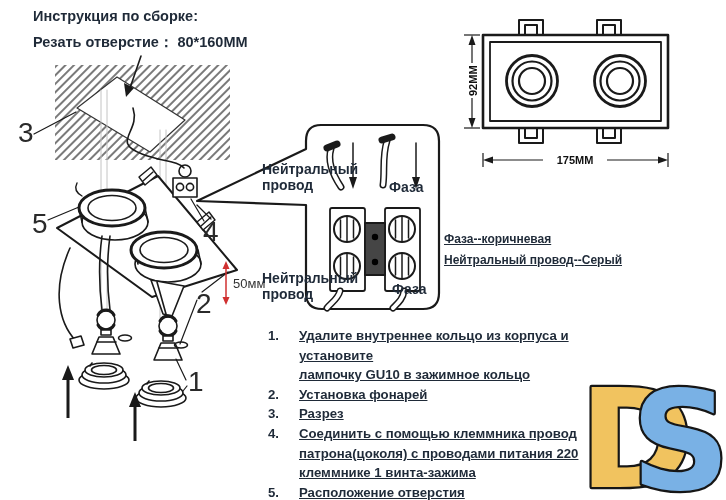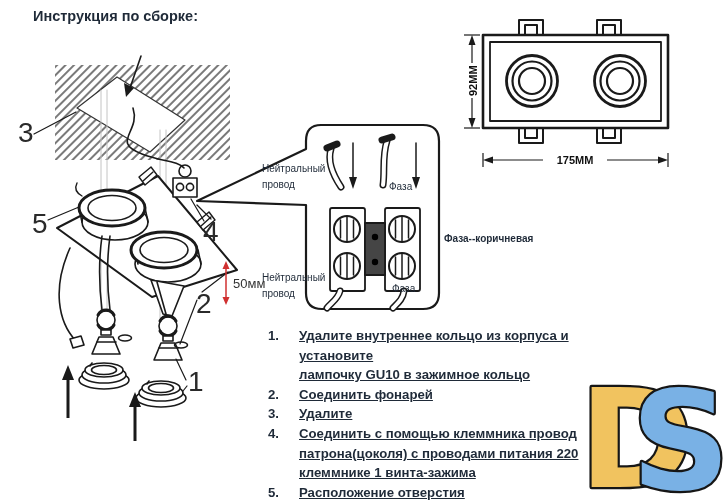--- a/index.html
+++ b/index.html
@@ -1,35 +1,36 @@
 <!DOCTYPE html>
 <html><head>
 <meta charset="utf-8">
 <style>
   html,body{margin:0;padding:0;background:#fff;}
   .page{position:relative;width:726px;height:500px;background:#fff;overflow:hidden;
         font-family:"Liberation Sans",sans-serif;color:#1f2a38;}
   .abs{position:absolute;}
   .hdr{font-size:14.5px;font-weight:600;}
-  .callout-label{font-size:10px;font-weight:400;line-height:16px;white-space:pre-line;}
-  .note{font-size:10px;font-weight:600;line-height:20.5px;}
+  .callout-label{font-size:14px;font-weight:700;line-height:16px;white-space:pre-line;}
+  .note{font-size:12px;font-weight:600;line-height:20.5px;text-decoration:underline;}
   .steps{width:322px;font-size:13.2px;font-weight:600;line-height:19.6px;}
   .step{display:flex;align-items:flex-start;}
   .step-num{width:31px;flex:none;}
   .step-text{white-space:pre-line;width:291px;text-decoration:underline;}
   .footer{font-size:13.5px;font-weight:400;color:#2b2b2b;}
   svg text.partnum{font-family:"Liberation Sans",sans-serif;font-size:28px;fill:#2a2a2a;stroke:none;}
   svg text.dim{font-family:"Liberation Sans",sans-serif;font-size:11px;fill:#111;stroke:none;font-weight:600;}
 </style>
 </head>
 <body>
 
 <div class="page">
 
   <div class="abs hdr" style="left:33px;top:8px;">Инструкция по сборке:</div>
+  <div class="abs hdr" style="left:33px;top:33px;">Резать отверстие： 80*160MM</div>
 
   <svg class="abs" style="left:0;top:50px;" width="300" height="420" viewBox="0 0 300 420">
     <defs>
       <pattern id="hatch" patternUnits="userSpaceOnUse" width="6" height="6" patternTransform="rotate(45)">
         <line x1="3" y1="0" x2="3" y2="6" stroke="#4d4d4d" stroke-width="1.5"></line>
       </pattern>
     </defs>
     <g stroke="#1a1a1a" fill="none" stroke-width="1.6" stroke-linecap="round" stroke-linejoin="round">
 
       <rect x="55" y="15" width="175" height="95" fill="url(#hatch)" stroke="none"></rect>
@@ -207,20 +208,21 @@
 
   <div class="abs callout-label" style="left:262px;top:161px;width:90px;">Нейтральный
 провод</div>
   <div class="abs callout-label" style="left:389px;top:179px;">Фаза</div>
   <div class="abs callout-label" style="left:262px;top:270px;width:90px;">Нейтральный
 провод</div>
   <div class="abs callout-label" style="left:392px;top:281px;">Фаза</div>
 
   <div class="abs note" style="left:444px;top:229px;width:275px;">
     <div>Фаза--коричневая</div>
+    <div>Нейтральный провод--Серый</div>
   </div>
 
   <svg class="abs" style="left:455px;top:8px;" width="271" height="165" viewBox="0 0 271 165">
     <g stroke="#1a1a1a" fill="none" stroke-width="2" stroke-linejoin="round">
       <g>
         <rect x="64" y="12" width="24" height="15" fill="#fff"></rect>
           <rect x="70" y="17" width="12" height="10" fill="#fff"></rect>
         <rect x="142" y="12" width="24" height="15" fill="#fff"></rect>
           <rect x="148" y="17" width="12" height="10" fill="#fff"></rect>
         <rect x="64" y="120" width="24" height="15" fill="#fff"></rect>
@@ -262,25 +264,25 @@
   </svg>
 
   <div class="abs steps" style="left:268px;top:326px;">
     <div class="step">
       <span class="step-num">1.</span>
       <span class="step-text">Удалите внутреннее кольцо из корпуса и установите
 лампочку GU10 в зажимное кольцо</span>
     </div>
     <div class="step">
       <span class="step-num">2.</span>
-      <span class="step-text">Соединить фонарей</span>
+      <span class="step-text">Установка фонарей</span>
     </div>
     <div class="step">
       <span class="step-num">3.</span>
-      <span class="step-text">Удалите</span>
+      <span class="step-text">Разрез</span>
     </div>
     <div class="step">
       <span class="step-num">4.</span>
       <span class="step-text">Соединить с помощью клеммника провод
 патрона(цоколя) с проводами питания 220
 клеммнике 1 винта-зажима</span>
     </div>
     <div class="step">
       <span class="step-num">5.</span>
       <span class="step-text">Расположение отверстия</span>

